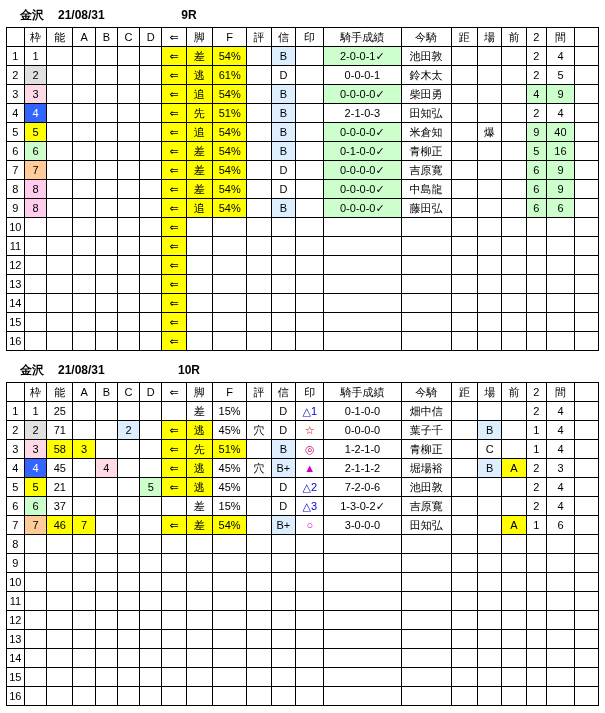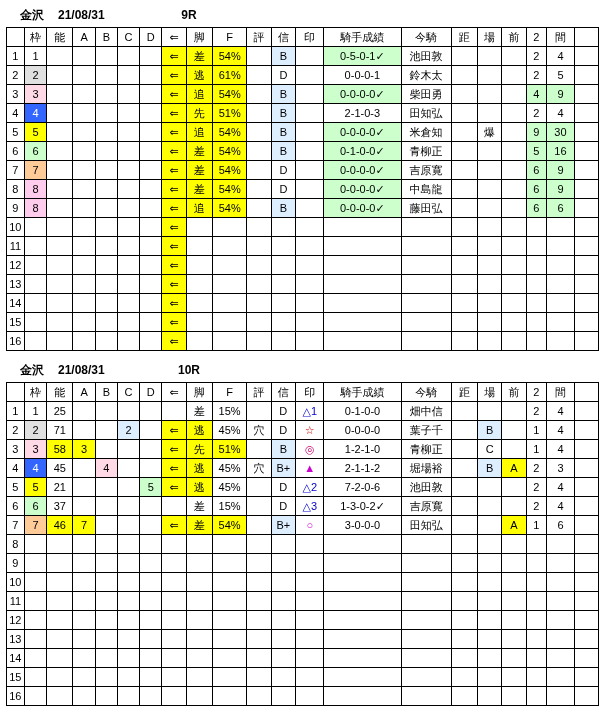--- a/index.html
+++ b/index.html
@@ -82,21 +82,21 @@
           <td class="c-A"></td>
           <td class="c-B"></td>
           <td class="c-C"></td>
           <td class="c-D"></td>
           <td class="c-arrow" style="background: rgb(255, 255, 0);">⇐</td>
           <td class="c-kyaku" style="background: rgb(255, 255, 0);">差</td>
           <td class="c-F bold" style="background: rgb(255, 255, 0);">54%</td>
           <td class="c-hyo"></td>
           <td class="c-shin" style="background: rgb(221, 238, 255);">B</td>
           <td class="c-shirushi"></td>
-          <td class="c-seiseki seiseki" style="background: rgb(204, 255, 204);">0-5-0-1✓</td>
+          <td class="c-seiseki seiseki" style="background: rgb(204, 255, 204);">2-0-0-1✓</td>
           <td class="c-kiba kiba">池田敦</td>
           <td class="c-kyo"></td>
           <td class="c-ba"></td>
           <td class="c-mae bold"></td>
           <td class="c-2">2</td>
           <td class="c-kan">4</td>
           <td class="c-last"></td>
         </tr>
         <tr>
           <td class="c-no">2</td>
@@ -180,21 +180,21 @@
           <td class="c-F bold" style="background: rgb(255, 255, 0);">54%</td>
           <td class="c-hyo"></td>
           <td class="c-shin" style="background: rgb(221, 238, 255);">B</td>
           <td class="c-shirushi"></td>
           <td class="c-seiseki seiseki" style="background: rgb(204, 255, 204);">0-0-0-0✓</td>
           <td class="c-kiba kiba">米倉知</td>
           <td class="c-kyo"></td>
           <td class="c-ba">爆</td>
           <td class="c-mae bold"></td>
           <td class="c-2" style="background: rgb(204, 255, 204);">9</td>
-          <td class="c-kan" style="background: rgb(204, 255, 204);">30</td>
+          <td class="c-kan" style="background: rgb(204, 255, 204);">40</td>
           <td class="c-last"></td>
         </tr>
         <tr>
           <td class="c-no">6</td>
           <td class="c-waku bold" style="background: rgb(204, 255, 204);">6</td>
           <td class="c-nou"></td>
           <td class="c-A"></td>
           <td class="c-B"></td>
           <td class="c-C"></td>
           <td class="c-D"></td>

